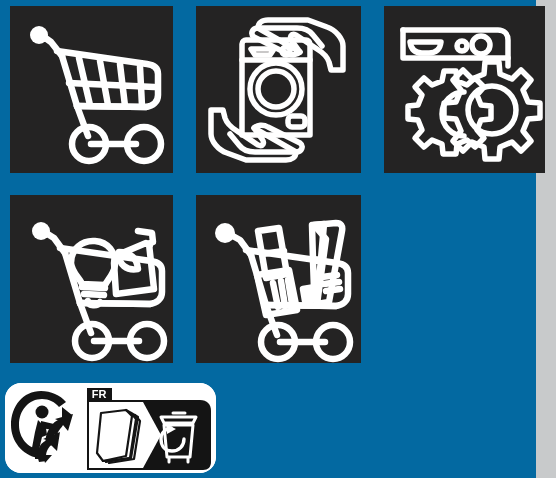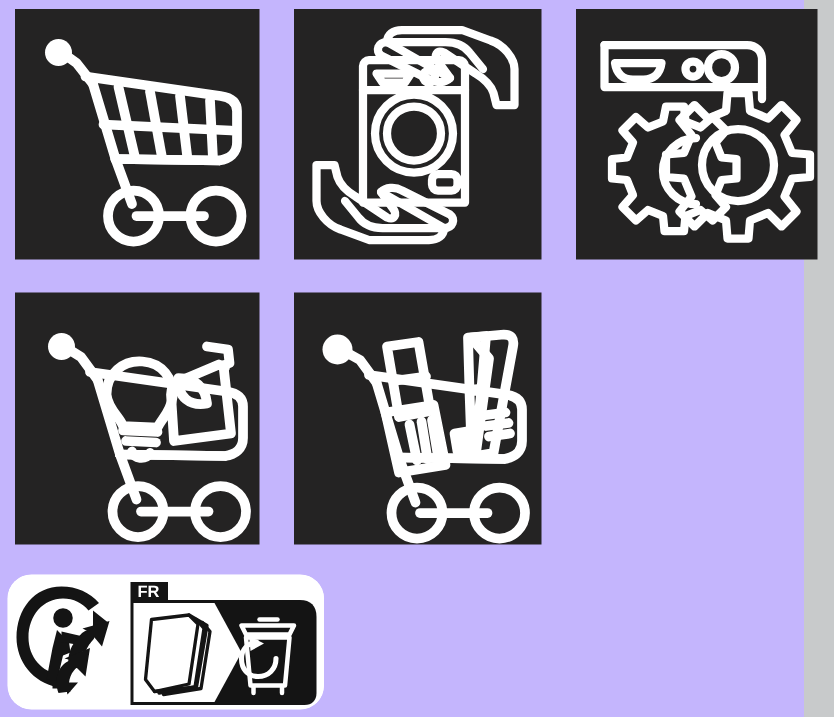--- a/index.html
+++ b/index.html
@@ -12,21 +12,21 @@
     height: 478px;
     position: relative;
     font-family: "Liberation Sans", sans-serif;
     overflow: hidden;
   }
   .canvas {
     position: absolute;
     left: 0; top: 0;
     width: 536px;
     height: 478px;
-    background: #c4b5fd;
+    background: #0369a1;
   }
   .tile {
     position: absolute;
     background: #242323;
     display: block;
   }
   .tile svg { display: block; }
 
   #tile-cart            { left: 10px;  top: 6px;   width: 163px; height: 167px; }
   #tile-appliance-care  { left: 196px; top: 6px;   width: 165px; height: 167px; }

